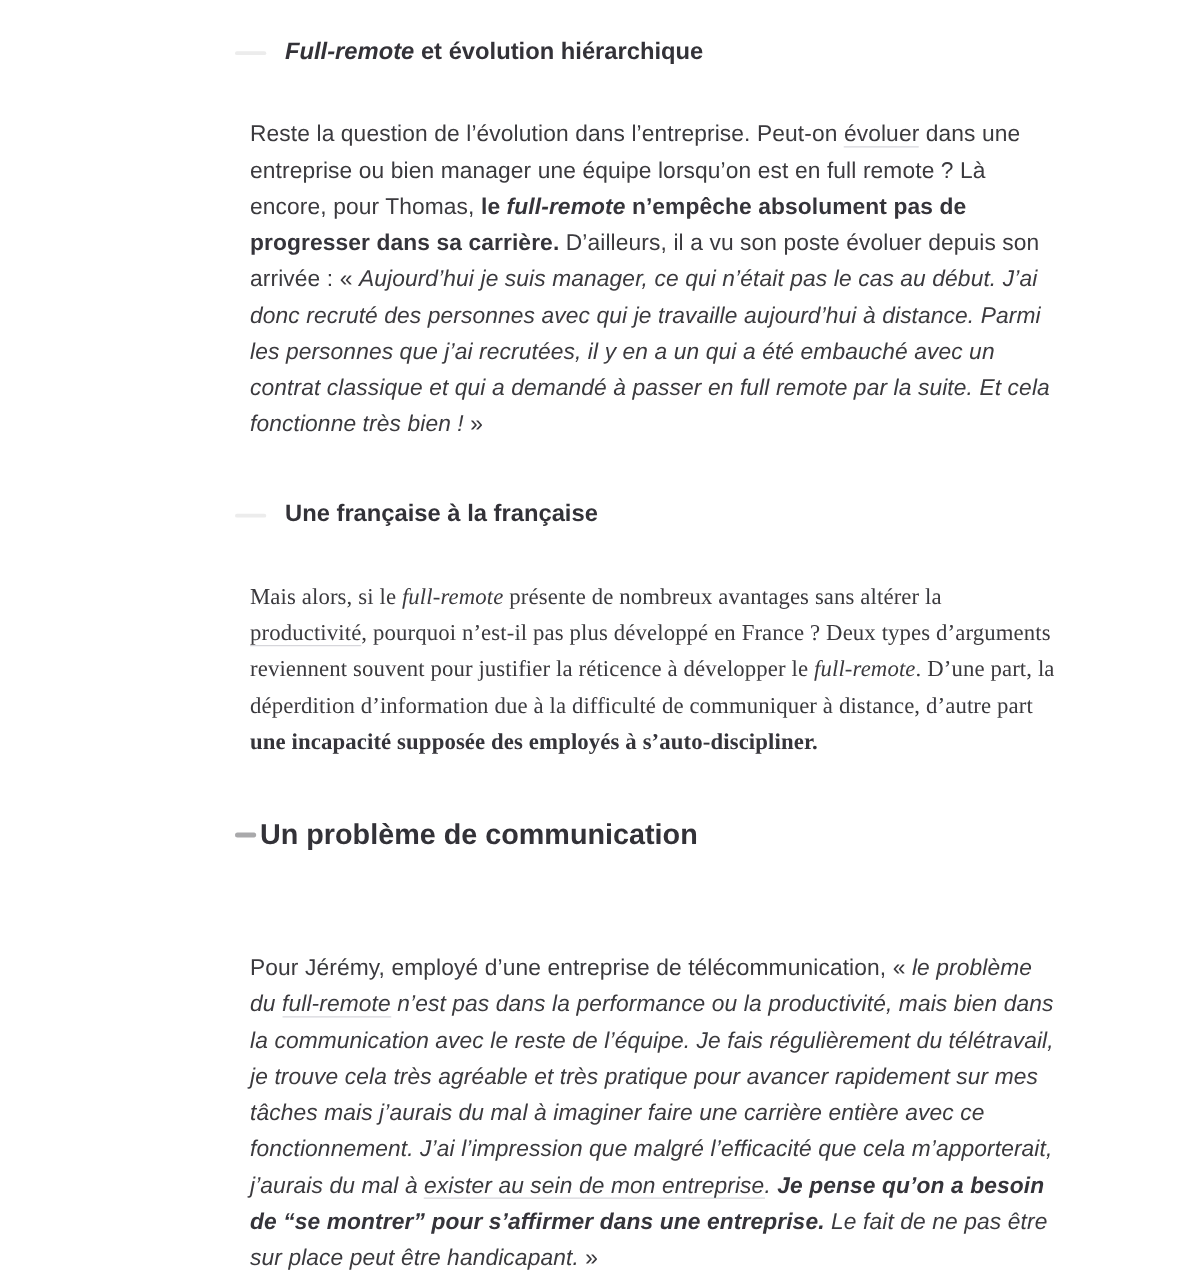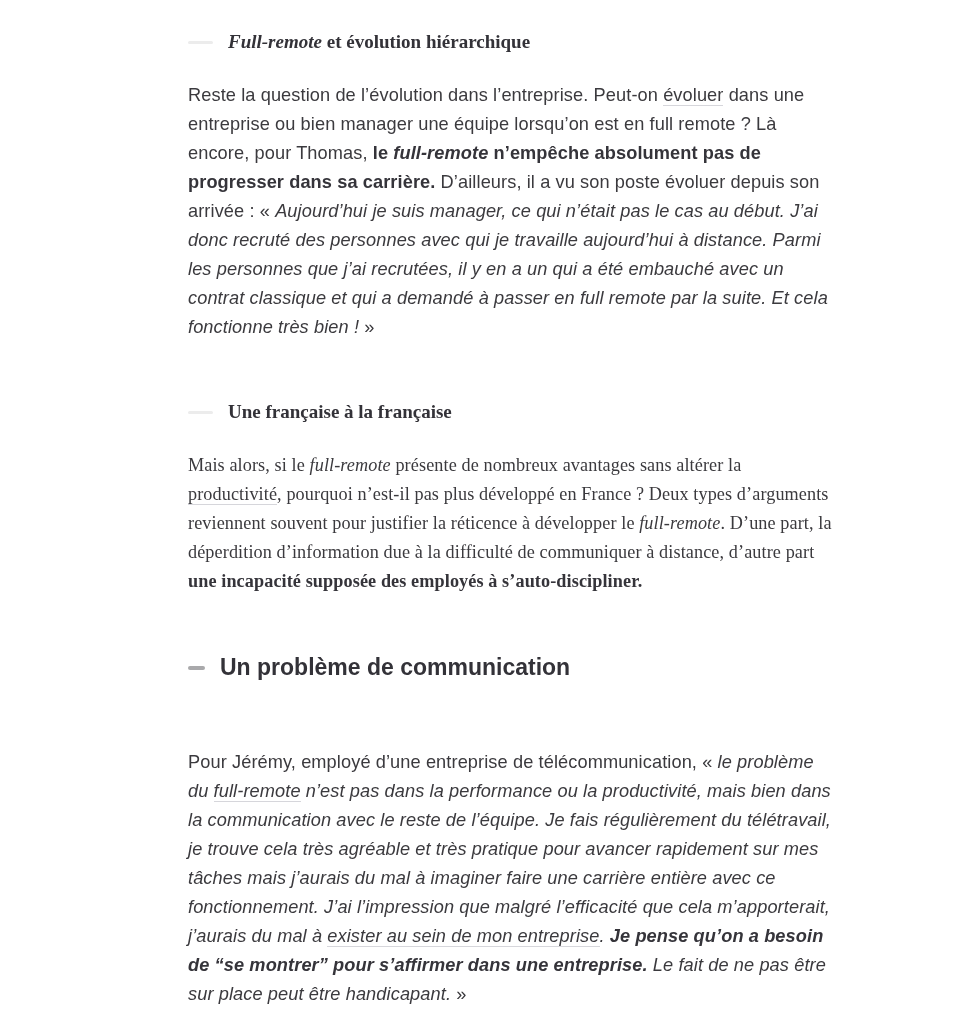--- a/index.html
+++ b/index.html
@@ -3,27 +3,27 @@
 <meta charset="utf-8">
 <style>
   html, body { margin: 0; padding: 0; background: #ffffff; }
   body { width: 960px; height: 1024px; overflow: hidden; position: relative;
          font-family: "Liberation Sans", "DejaVu Sans", sans-serif; color: #3b3a3e; }
   .article { position: absolute; left: 188px; top: 0; width: 650px; }
   .h3 { position: relative; font-weight: bold; font-size: 19px; color: #333238;
         margin: 0; height: 30px; line-height: 30px; }
   .h3 .dash { position: absolute; left: 0; top: 14px; width: 25px; height: 3px;
               background: #ececec; border-radius: 2px; }
-  .h3 .t { position: absolute; left: 40px; top: 0; white-space: nowrap; font-family: Liberation Serif, serif; }
+  .h3 .t { position: absolute; left: 40px; top: 0; white-space: nowrap; }
   .h2 { position: relative; font-weight: bold; font-size: 23px; color: #333238;
         margin: 0; height: 34px; line-height: 34px; }
   .h2 .dash { position: absolute; left: 0; top: 16px; width: 17px; height: 4px;
               background: #a9a9ab; border-radius: 2px; }
-  .h2 .t { position: absolute; left: 32px; top: 0; white-space: nowrap; text-align: center; }
-  p { margin: 0; font-size: 18.2px; line-height: 29px; color: #3b3a3e; letter-spacing: 0.1px; }
+  .h2 .t { position: absolute; left: 20px; top: 0; white-space: nowrap; text-align: center; }
+  p { margin: 12px; font-size: 18.2px; line-height: 29px; color: #3b3a3e; letter-spacing: 0.1px; }
   p b { font-weight: bold; color: #35343a; }
   p i { font-style: italic; }
   a.lnk { color: inherit; text-decoration: none; border-bottom: 1px solid #d6d6db; }
   #h-evol { position: absolute; top: 27px; left: 0; }
   #p1 { position: absolute; top: 81px; left: 0; width: 650px; }
   #h-ret { position: absolute; top: 397px; left: 0; }
   #p2 { position: absolute; top: 451px; left: 0; width: 650px; font-family: Liberation Serif, serif; }
   #h-comm { position: absolute; top: 650px; left: 0; }
   #p3 { position: absolute; top: 748px; left: 0; width: 650px; }
 </style>

